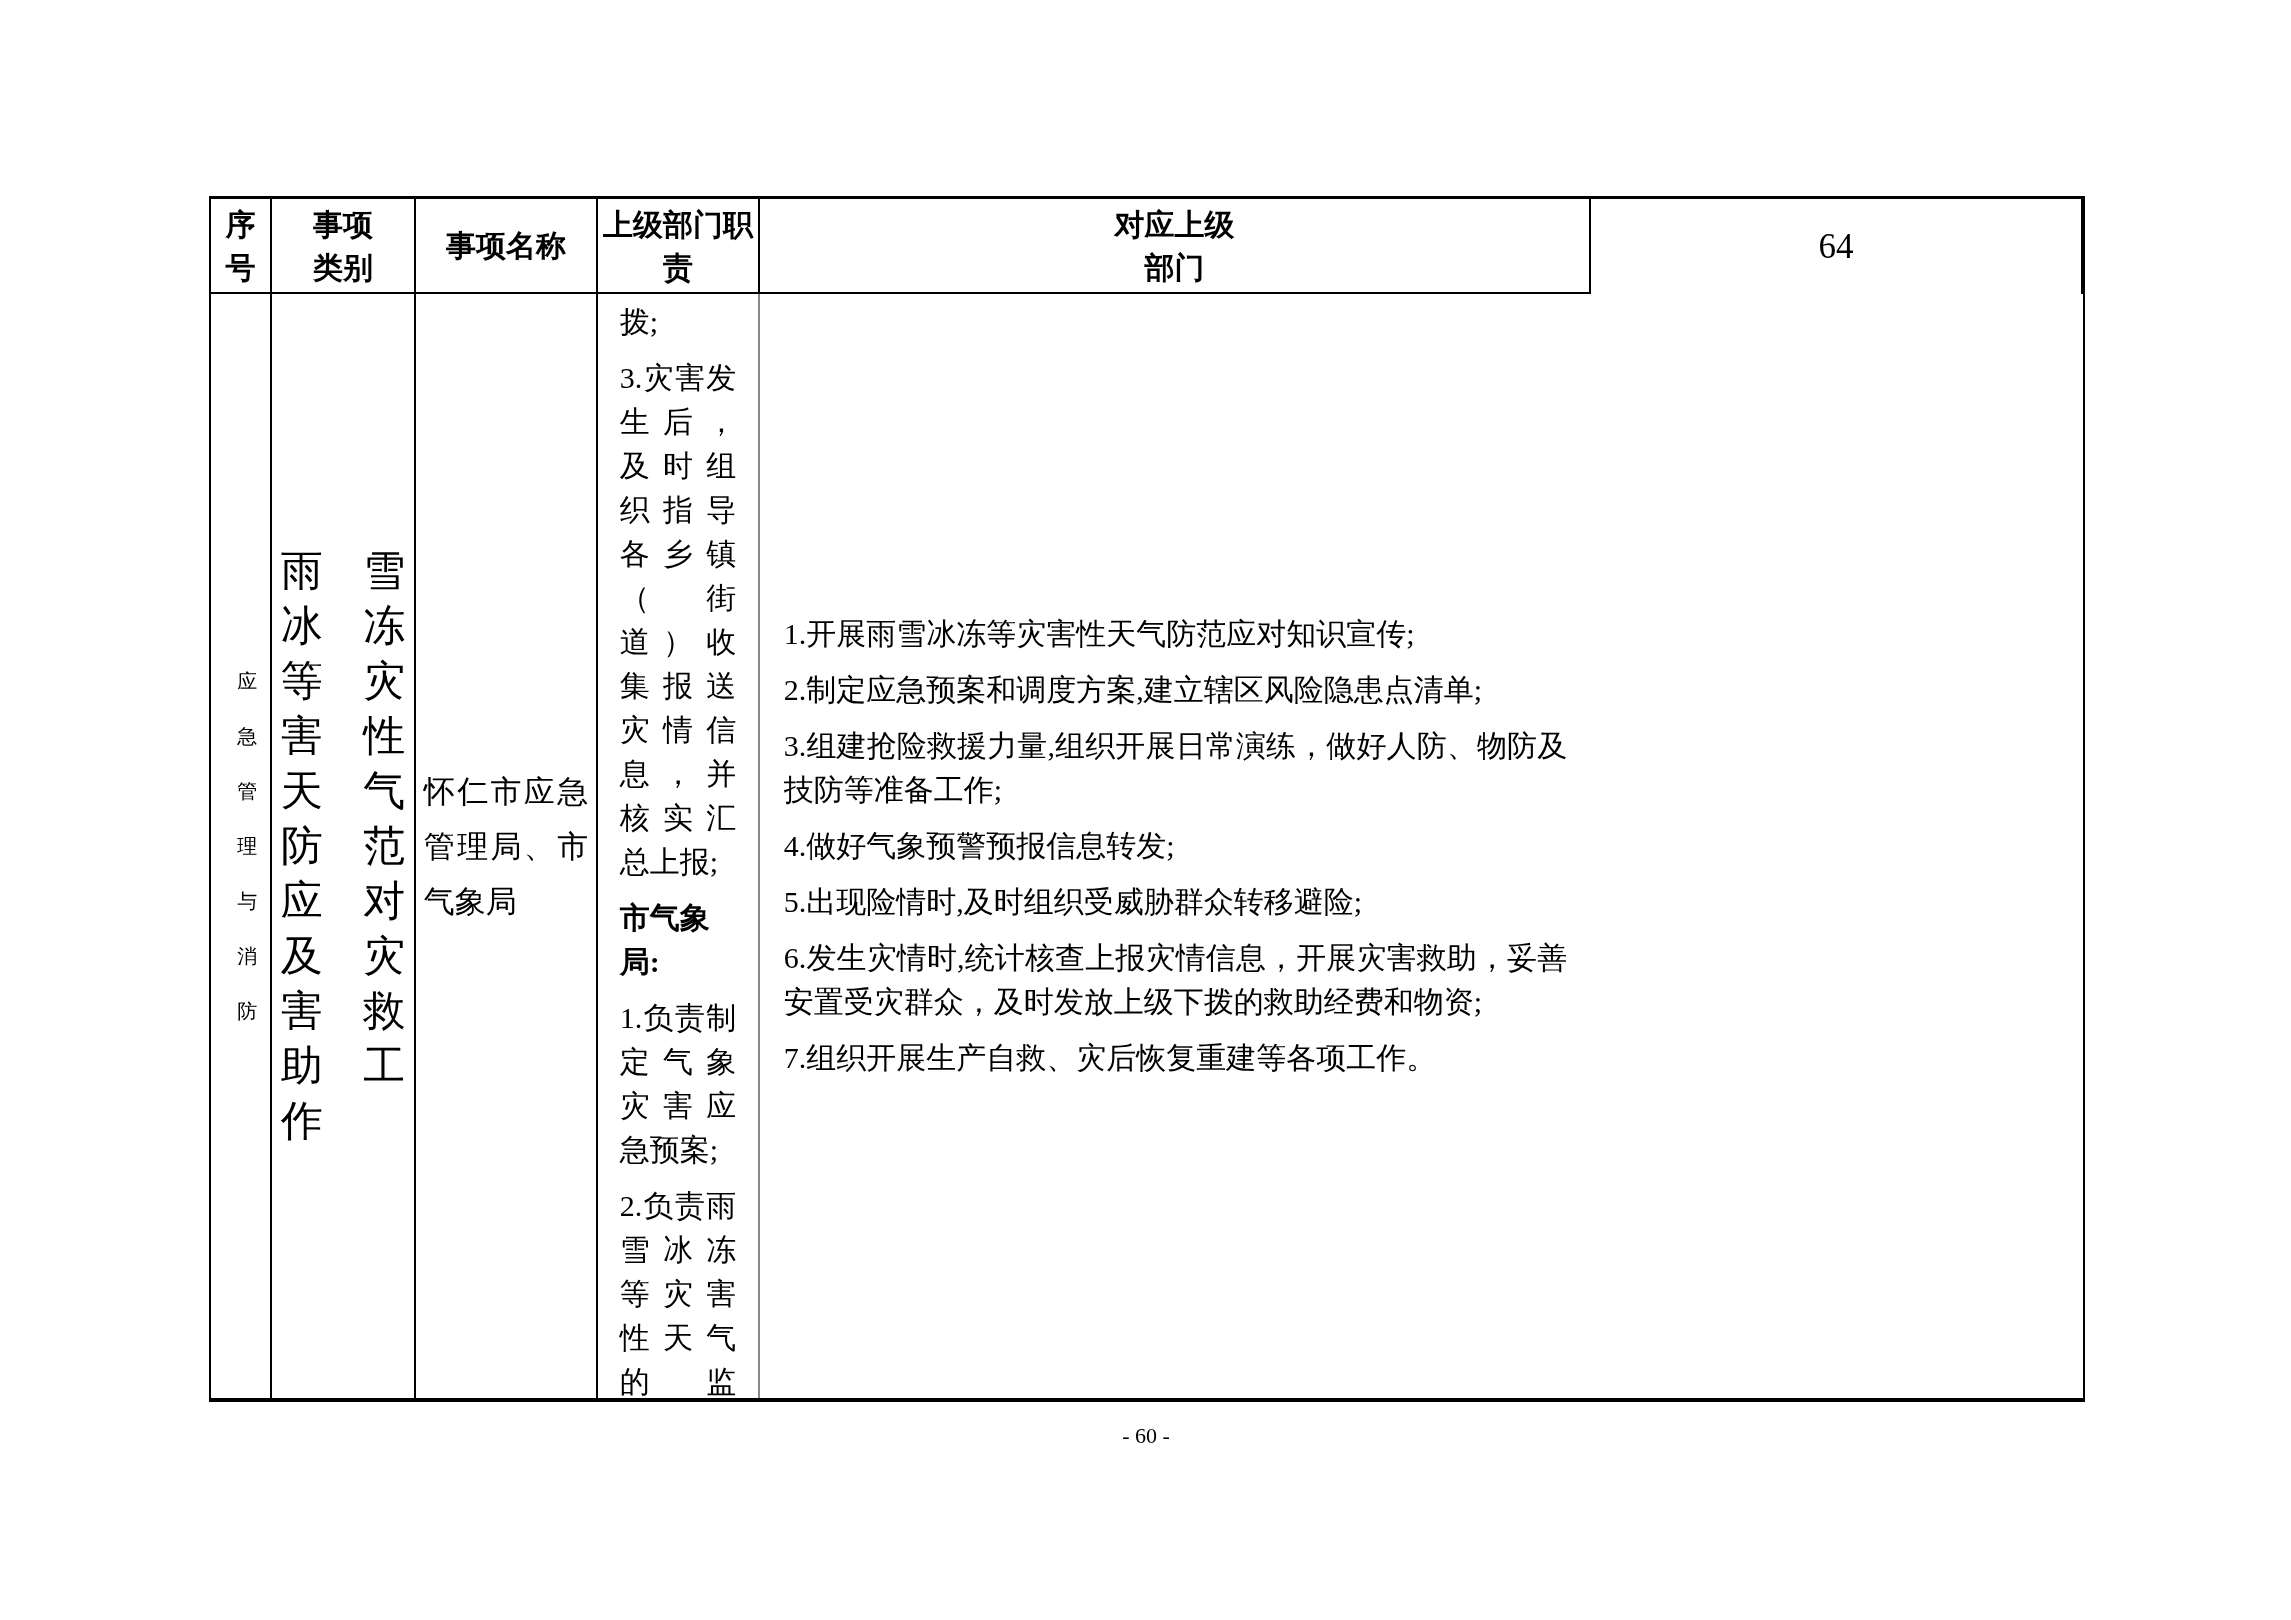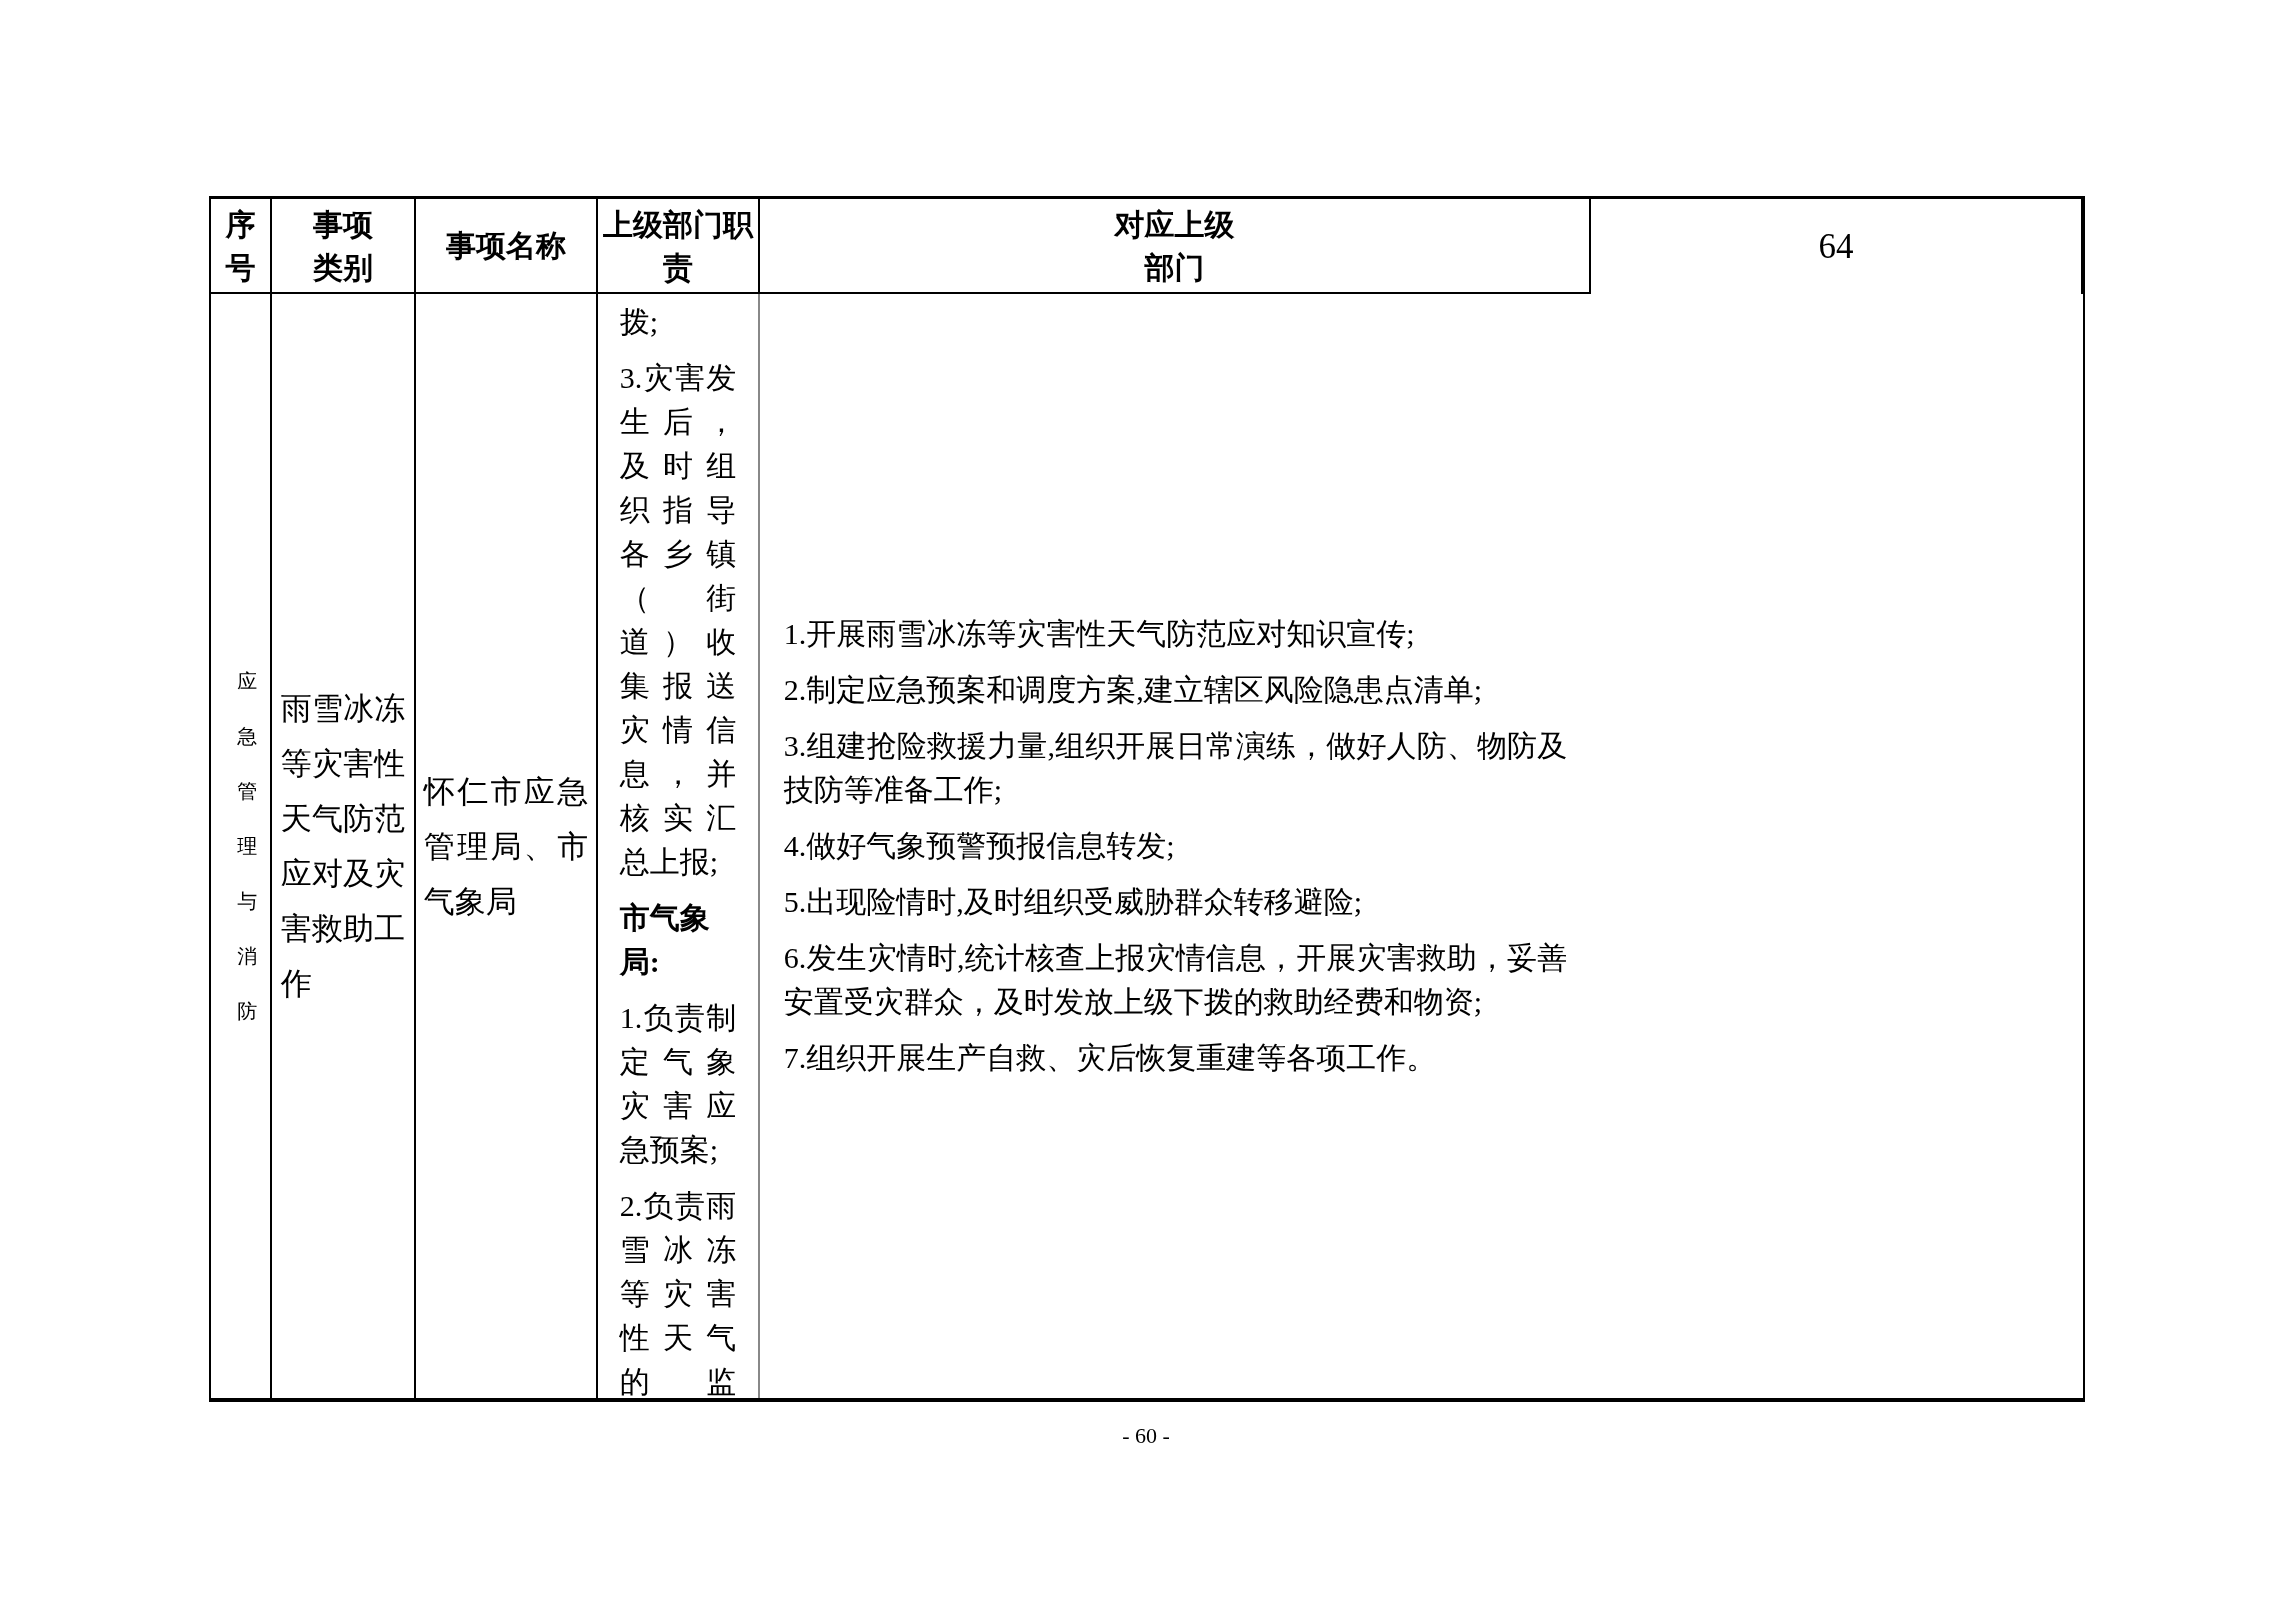--- a/index.html
+++ b/index.html
@@ -65,21 +65,21 @@
     font-size: 20px;
     line-height: 55px;
     letter-spacing: 12.7px;
     padding-left: 6.9px;
   }
   .name-cell .inner {
     width: 100%;
     padding: 0 8.8px;
     box-sizing: border-box;
     text-align: justify;
-    font-size: 31px;
+    font-size: 42px;
     line-height: 55px;
   }
   .dept-cell .inner {
     width: 100%;
     padding: 0 7.8px;
     box-sizing: border-box;
     text-align: justify;
     font-size: 31px;
     line-height: 55px;
   }

